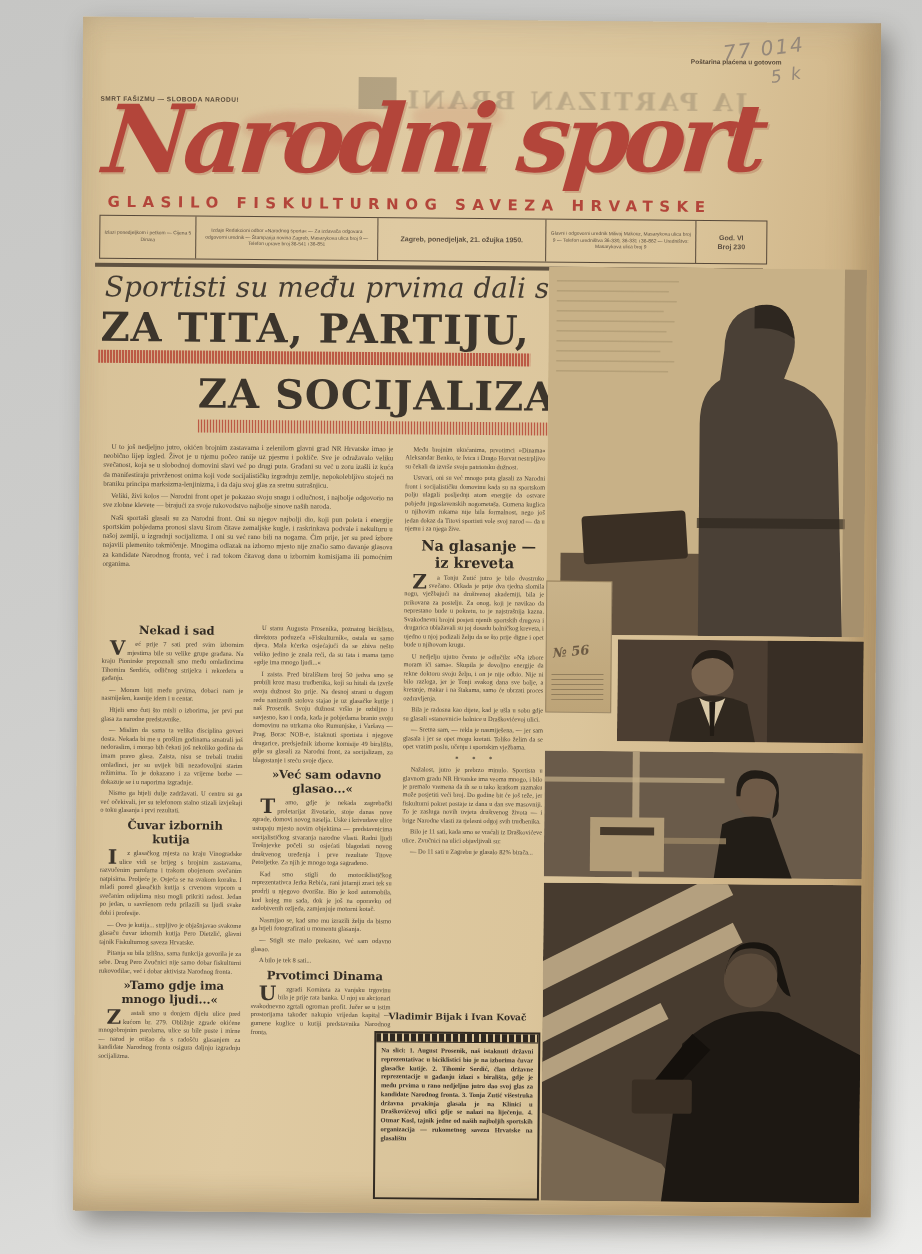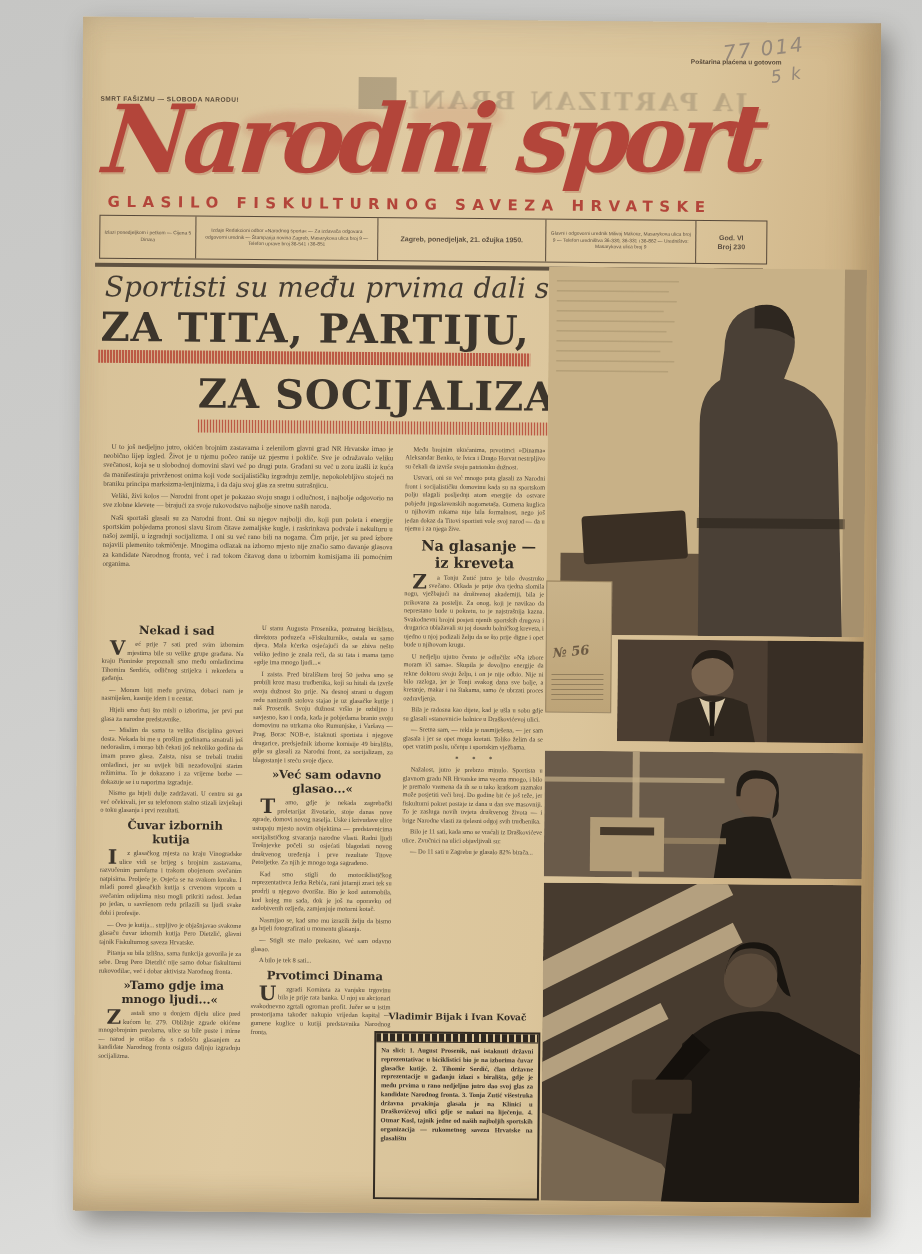--- a/index.html
+++ b/index.html
@@ -118,21 +118,21 @@
     <div class="abs bodytxt col col1">
       <p class="sh">Nekad i sad</p>
       <p class="dcap">Već prije 7 sati pred svim izbornim mjestima bile su velike grupe građana. Na kraju Pionirske prepoznali smo među omladincima Tihomira Serdića, odličnog strijelca i rekordera u gađanju.</p>
       <p>— Moram biti među prvima, dobaci nam je nasmiješen, kasnije idem i u centar.</p>
       <p>Htjeli smo čuti što misli o izborima, jer prvi put glasa za narodne predstavnike.</p>
       <p>— Mislim da sama ta velika disciplina govori dosta. Nekada bi me u prošlim godinama smatrali još nedoraslim, i morao bih čekati još nekoliko godina da imam pravo glasa. Zaista, nisu se trebali truditi omladinci, jer su uvijek bili nezadovoljni starim režimima. To je dokazano i za vrijeme borbe — dokazuje se i u naporima izgradnje.</p>
       <p>Nismo ga htjeli dulje zadržavati. U centru su ga već očekivali, jer su telefonom stalno stizali izvještaji o toku glasanja i prvi rezultati.</p>
       <p class="sh">Čuvar izbornih kutija</p>
       <p class="dcap">Iz glasačkog mjesta na kraju Vinogradske ulice vidi se brijeg s brojnim zastavama, razvučenim parolama i trakom obojenom svečanim natpisima. Proljeće je. Osjeća se na svakom koraku. I mladi pored glasačkih kutija s crvenom vrpcom u svečanim odijelima nisu mogli prikriti radost. Jedan po jedan, u savršenom redu prilazili su ljudi svake dobi i profesije.</p>
       <p>— Ovo je kutija... strpljivo je objašnjavao svakome glasaču čuvar izbornih kutija Pero Dietzlić, glavni tajnik Fiskulturnog saveza Hrvatske.</p>
-      <p>Pitanja su bila izlišna, sama funkcija govorila je za sebe. Drug Pero Dietzlić nije samo dobar fiskulturni rukovodilac, već i dobar aktivista Narodnog fronta.</p>
+      <p>Pitanja su bila izlišna, sama funkcija govorila je za sebe. Drug Pero Zvučnici nije samo dobar fiskulturni rukovodilac, već i dobar aktivista Narodnog fronta.</p>
       <p class="sh">»Tamo gdje ima mnogo ljudi...«</p>
       <p class="dcap">Zastali smo u donjem dijelu ulice pred kućom br. 279. Obližnje zgrade okićene mnogobrojnim parolama, ulice su bile puste i mirne — narod je otišao da s radošću glasanjem za kandidate Narodnog fronta osigura daljnju izgradnju socijalizma.</p>
     </div>
 
     <div class="abs bodytxt col col2">
       <p>U stanu Augusta Prosenika, poznatog biciklista, direktora poduzeća »Fiskulturnik«, ostala su samo djeca. Mala kćerka osjećajući da se zbiva nešto veliko jedino je znala reći, da su tata i mama tamo »gdje ima mnogo ljudi...«</p>
       <p>I zaista. Pred biralištem broj 50 jedva smo se probili kroz masu trudbenika, koji su hitali da izvrše svoju dužnost što prije. Na desnoj strani u dugom redu nanizanih stolova stajao je uz glasačke kutije i naš Prosenik. Svoju dužnost vršio je ozbiljno i savjesno, kao i onda, kada je pobjedama branio svoju domovinu na utrkama oko Rumunjske, i Varšava — Prag. Borac NOB-e, istaknuti sportista i njegove drugarice, predsjednik izborne komisije 49 birališta, gdje su glasali za Narodni front, za socijalizam, za blagostanje i sreću svoje djece.</p>
       <p class="sh">»Već sam odavno glasao...«</p>
       <p class="dcap">Tamo, gdje je nekada zagrebački proletarijat životario, stoje danas nove zgrade, domovi novog naselja. Uske i krivudave ulice ustupaju mjesto novim objektima — predstavnicima socijalističkog stvaranja narodne vlasti. Radni ljudi Trešnjevke počeli su osjećati blagodati novog društvenog uređenja i prve rezultate Titove Petoljetke. Za njih je mnogo toga sagrađeno.</p>
       <p>Kad smo stigli do motociklističkog reprezentativca Jerka Rebića, rani jutarnji zraci tek su prodrli u njegovo dvorište. Bio je kod automobila, kod kojeg mu sada, dok je još na oporavku od zadobivenih ozljeda, zamjenjuje motorni kotač.</p>

